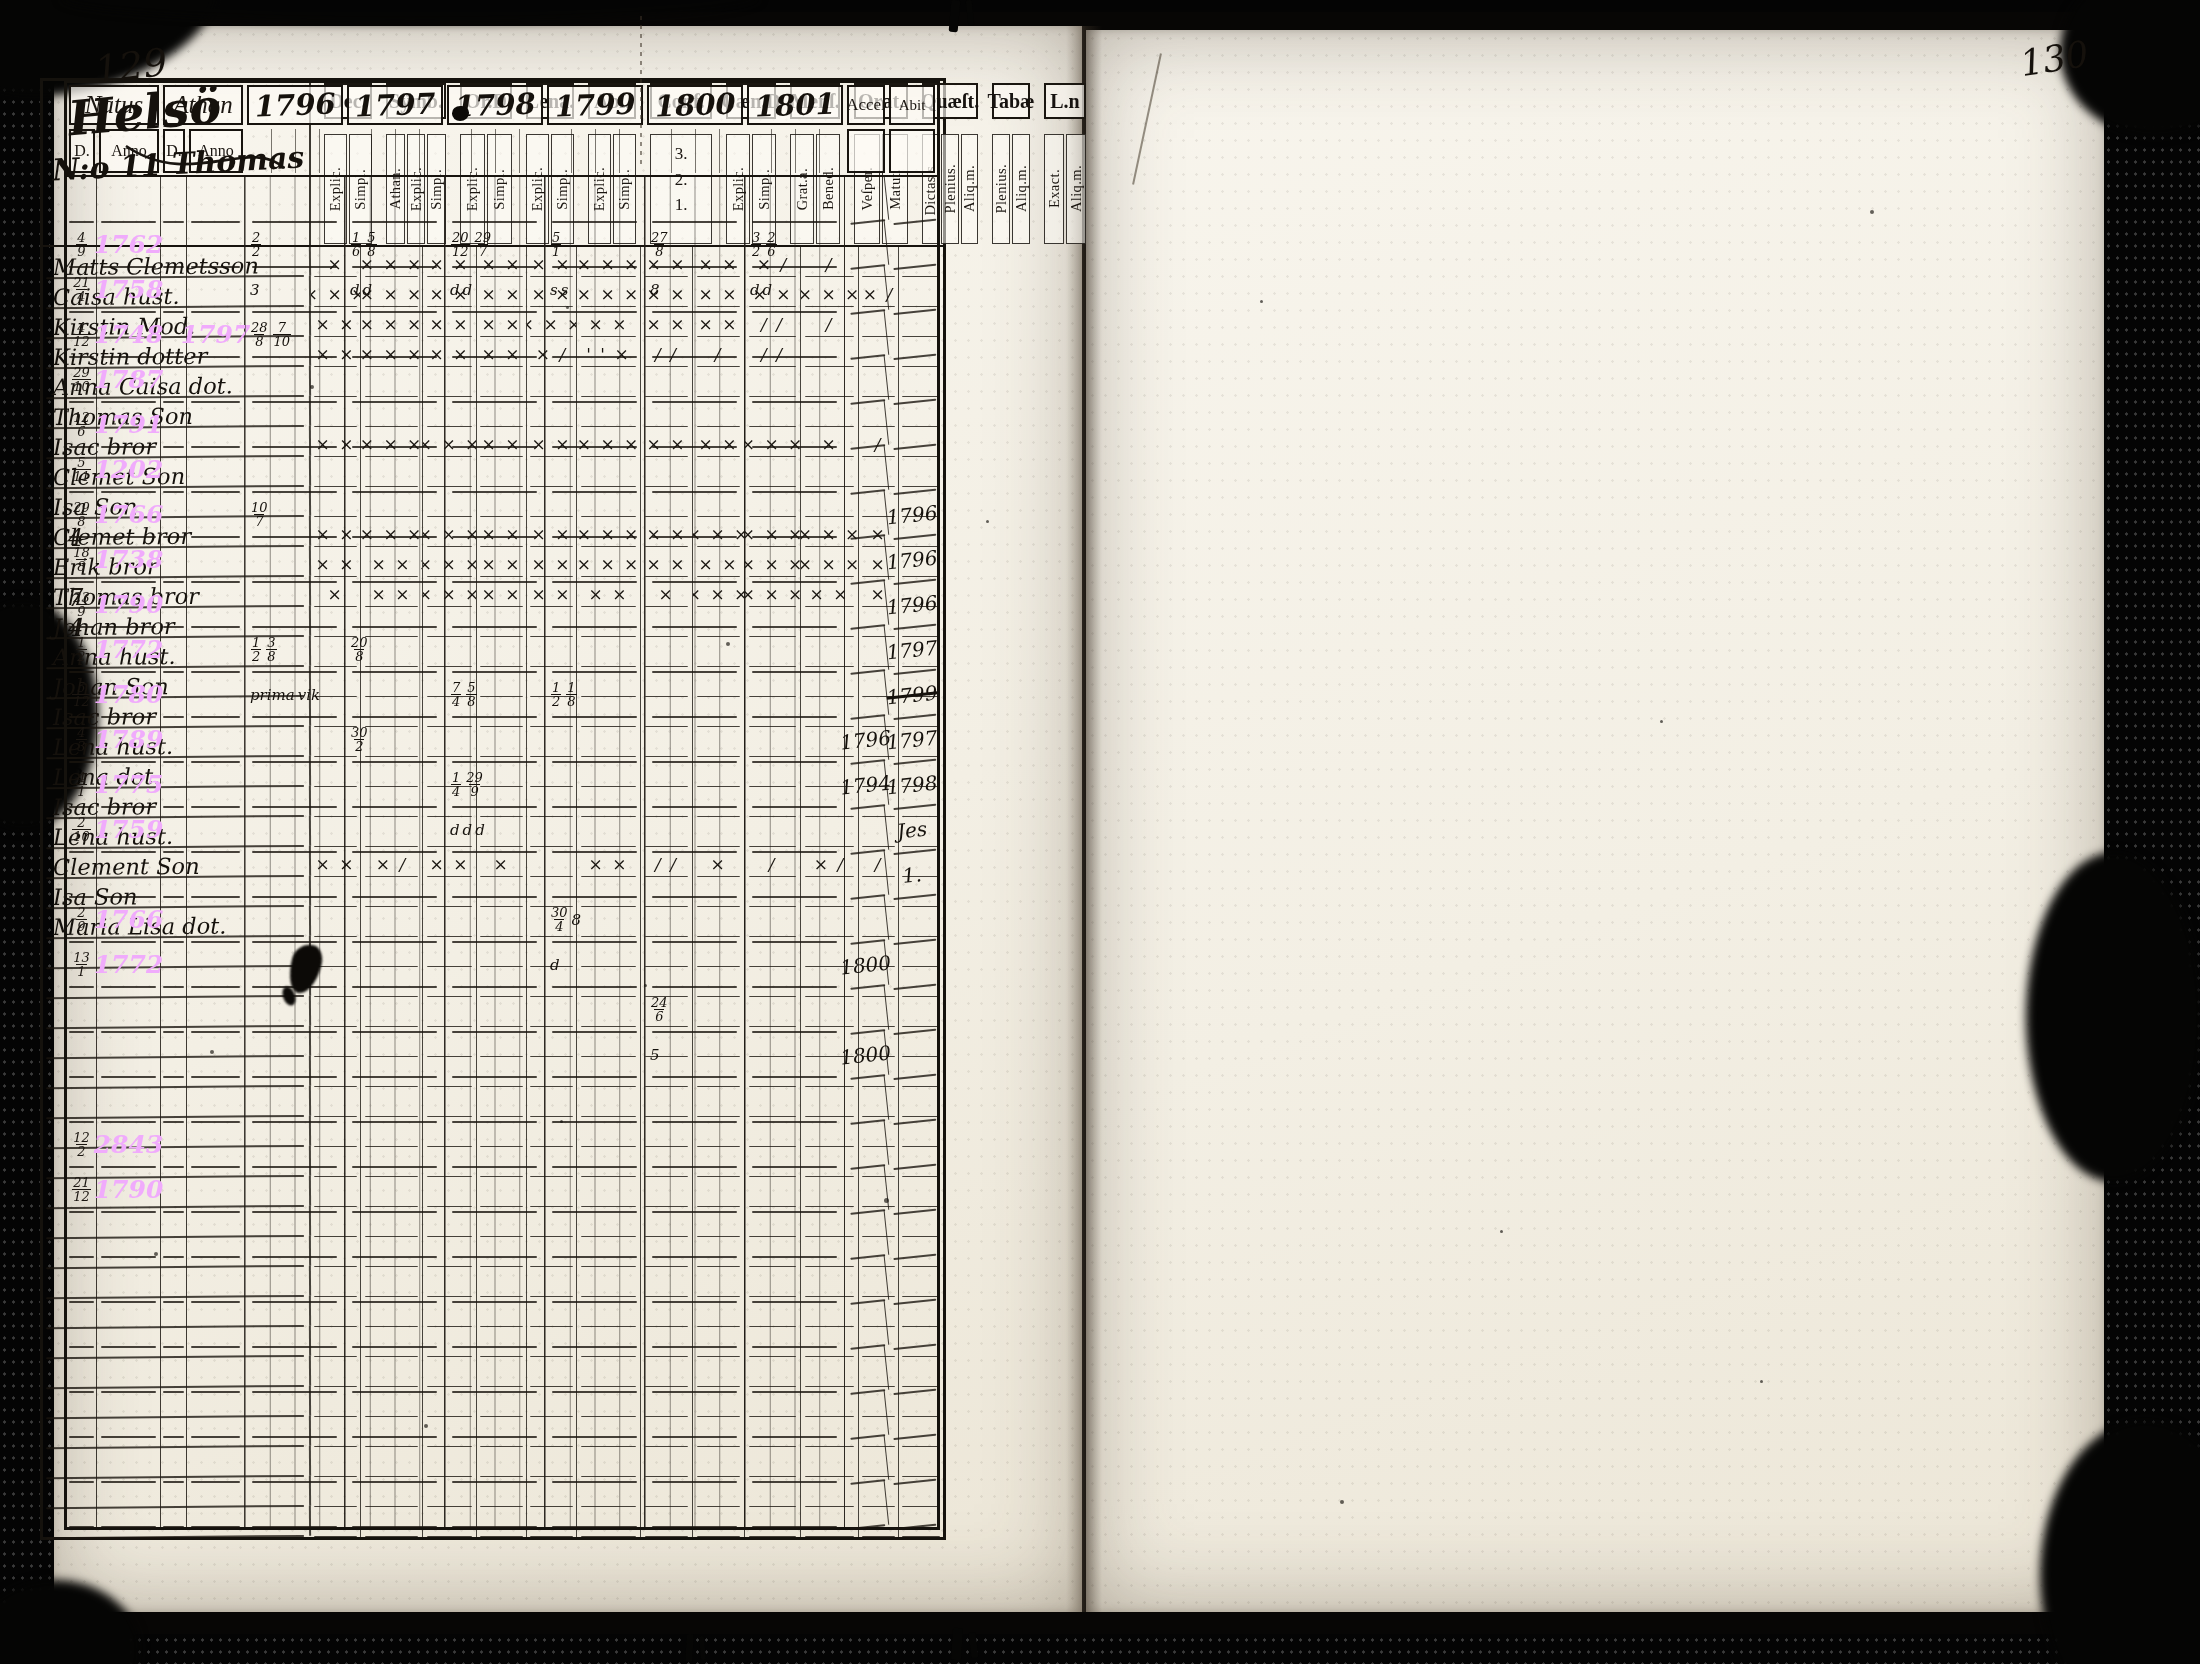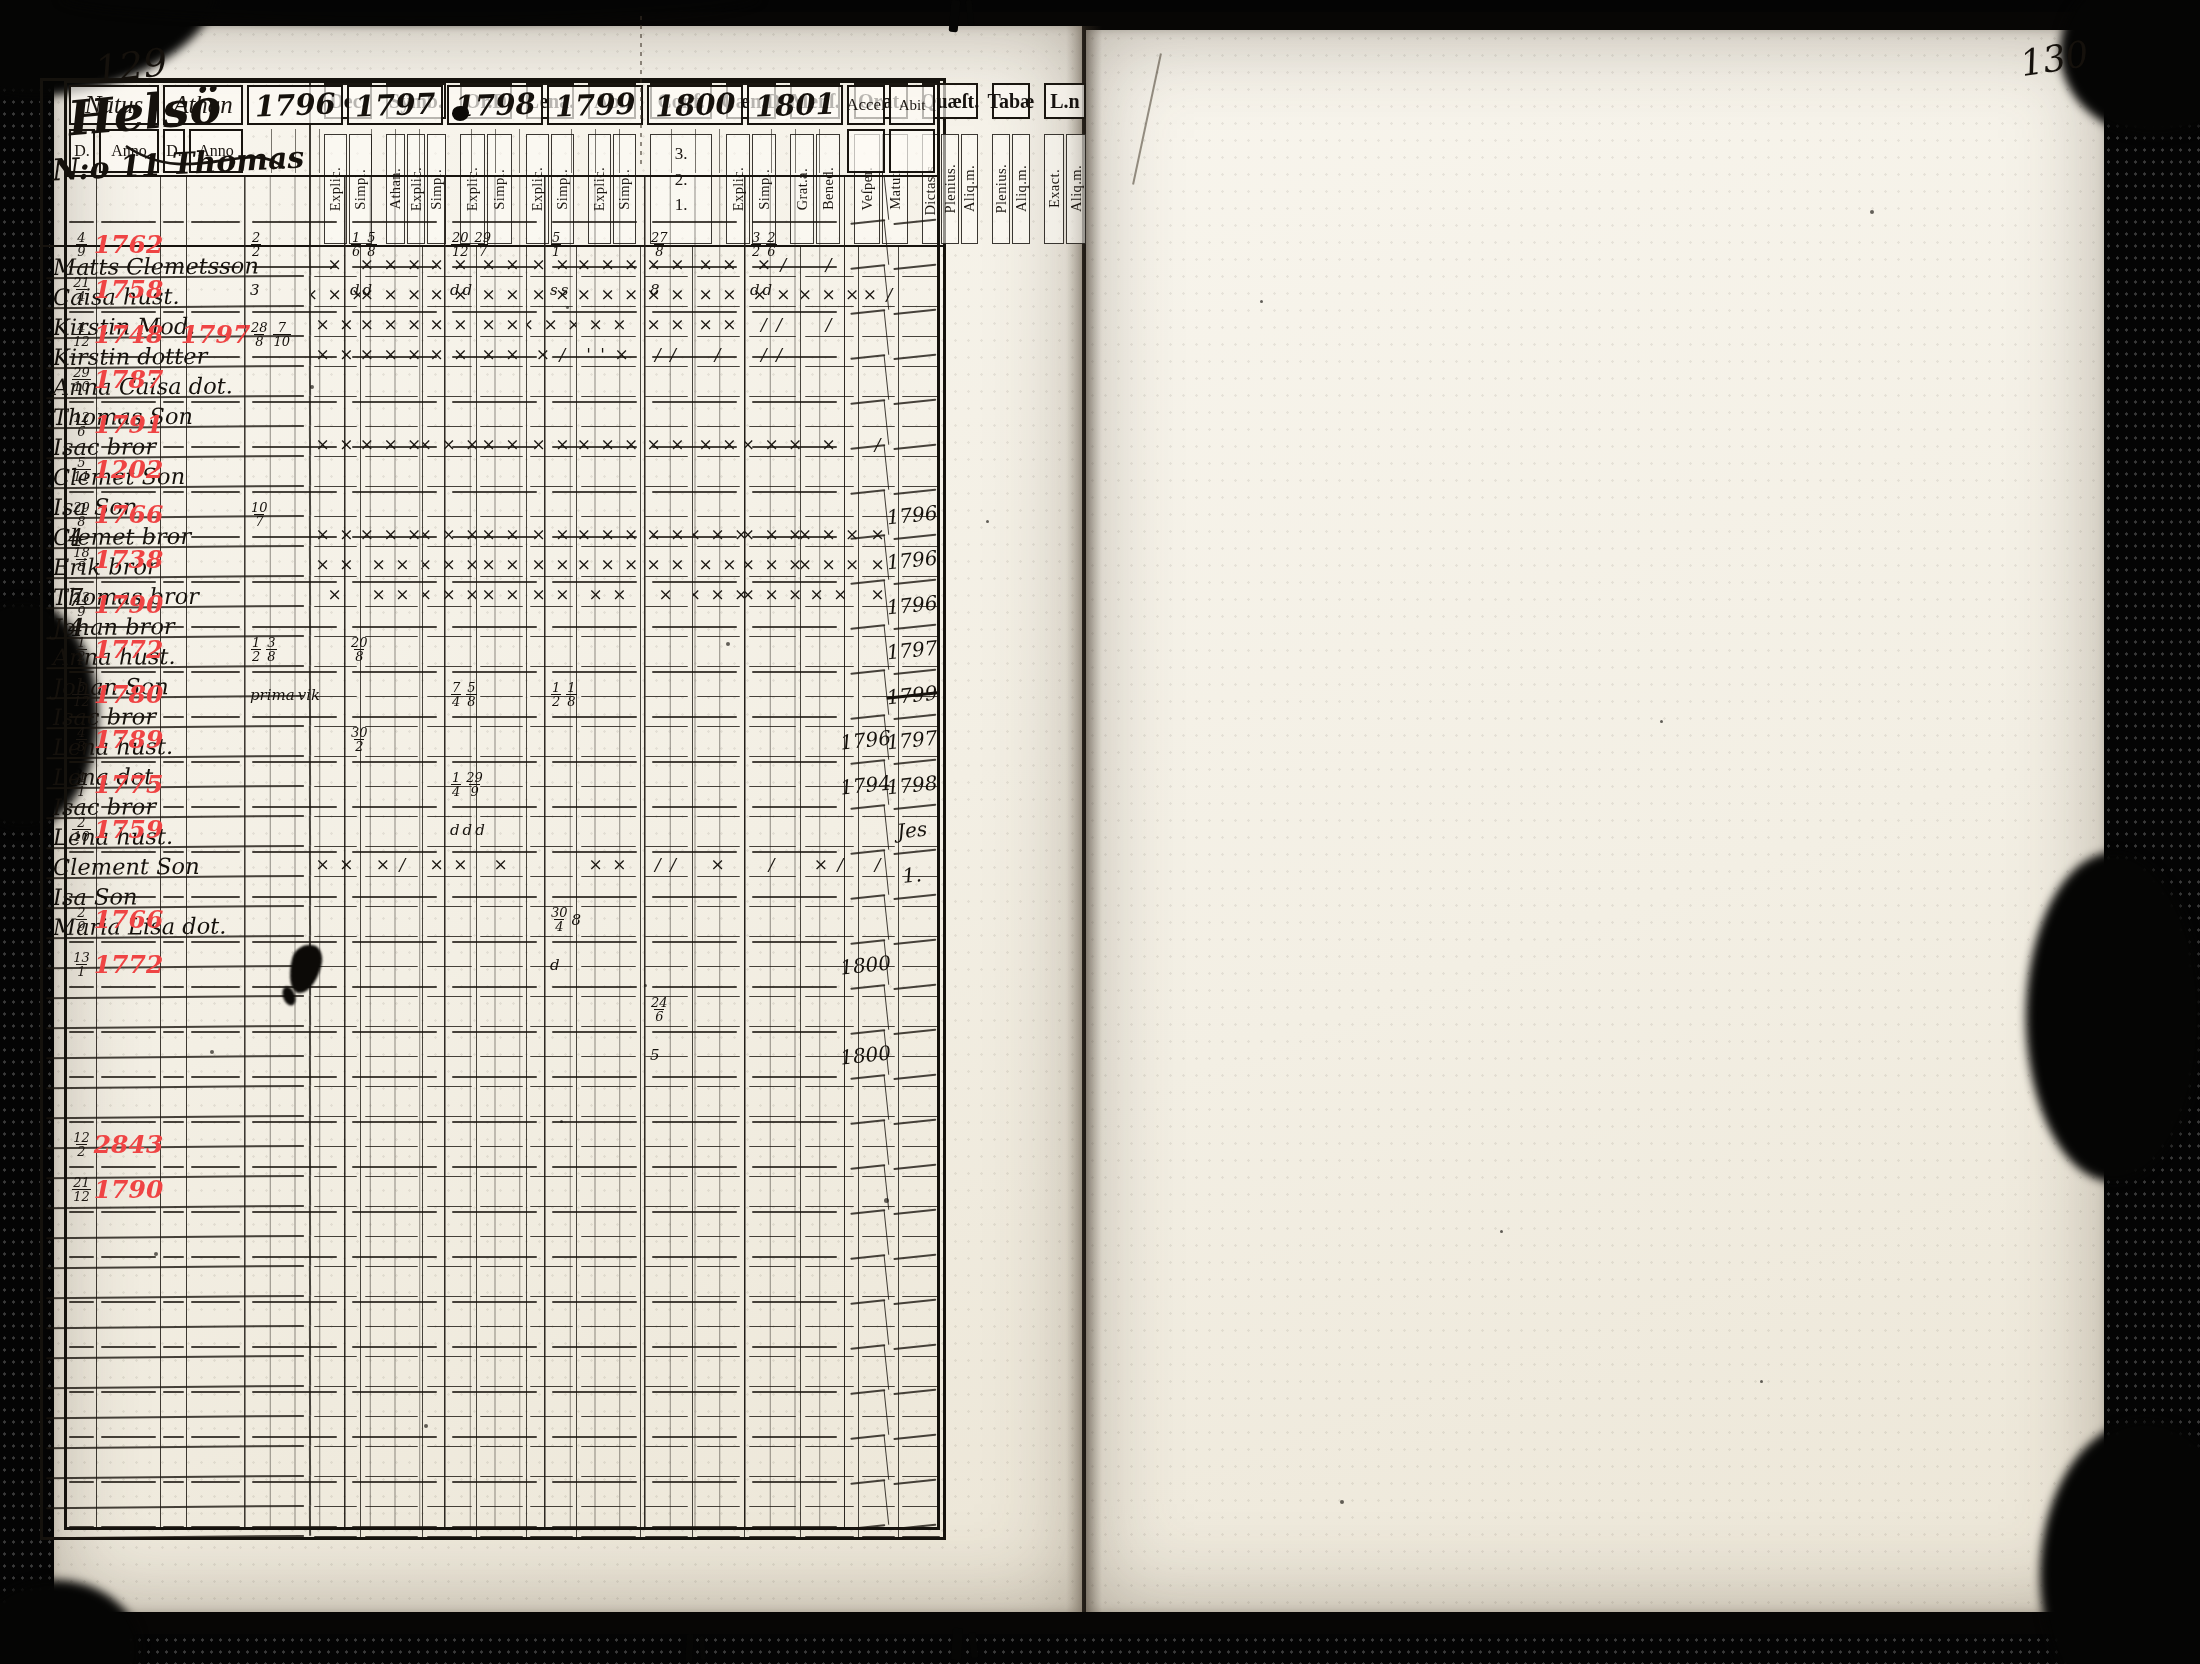--- a/index.html
+++ b/index.html
@@ -93,21 +93,21 @@
   .rt-hlabel{font-family:"Liberation Serif",serif;font-style:italic;font-size:25px;}
   .rt-ylabel{font-style:italic;font-size:29px;transform:rotate(-2deg);font-weight:600;}
   .rt-dlabel{font-family:"Liberation Serif",serif;font-size:16px;}
   .rt-ysub{display:grid;grid-template-columns:repeat(4,1fr);margin:2px;}
   .rt-ysub>i{border-left:1.4px solid rgba(35,30,24,.6);}
   .rt-ysub>i:first-child{border-left:none;}
   .rt-row{display:grid;grid-template-columns:var(--rtcols);height:45px;}
   .rt-row>div{border-right:1.6px solid rgba(30,26,20,.85);position:relative;}
   .rt-row>div:last-child{border-right:none;}
   .rt-d{display:flex;align-items:center;justify-content:center;border-right-width:1.2px !important;}
-  .rt-a{font-size:25px;font-style:italic;font-weight:600;display:flex;align-items:center;justify-content:center;color:#ef4444;white-space:nowrap;}
+  .rt-a{font-size:25px;font-style:italic;font-weight:600;display:flex;align-items:center;justify-content:center;color:#f0abfc;white-space:nowrap;}
   .rt-year{
     display:flex;align-items:center;justify-content:flex-start;padding-left:5px;gap:3px;
     font-size:14px;font-style:italic;white-space:nowrap;overflow:visible;
     background-image:linear-gradient(90deg,rgba(35,30,24,.5) 0 1.4px,transparent 1.4px);
     background-size:25% 100%;
   }
   .rt-acc,.rt-ab{font-size:20px;font-style:italic;display:flex;align-items:center;justify-content:center;transform:rotate(-6deg);white-space:nowrap;}
   .struck{text-decoration:line-through;text-decoration-thickness:2.5px;}
   .frac{display:inline-flex;flex-direction:column;align-items:center;line-height:1;font-size:13px;font-style:italic;margin:0 1px;}
   .frac .den{border-top:1.4px solid currentColor;padding:0 1px;}

